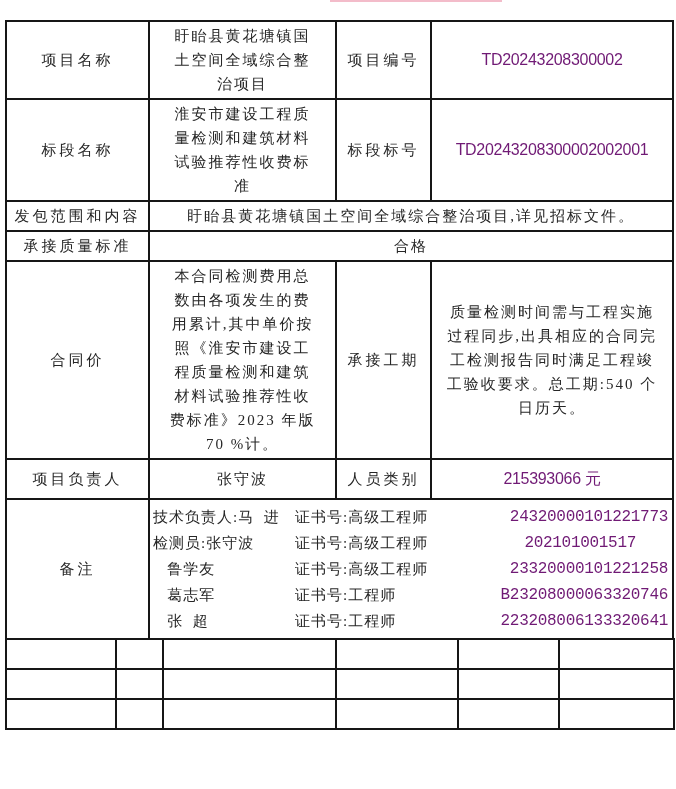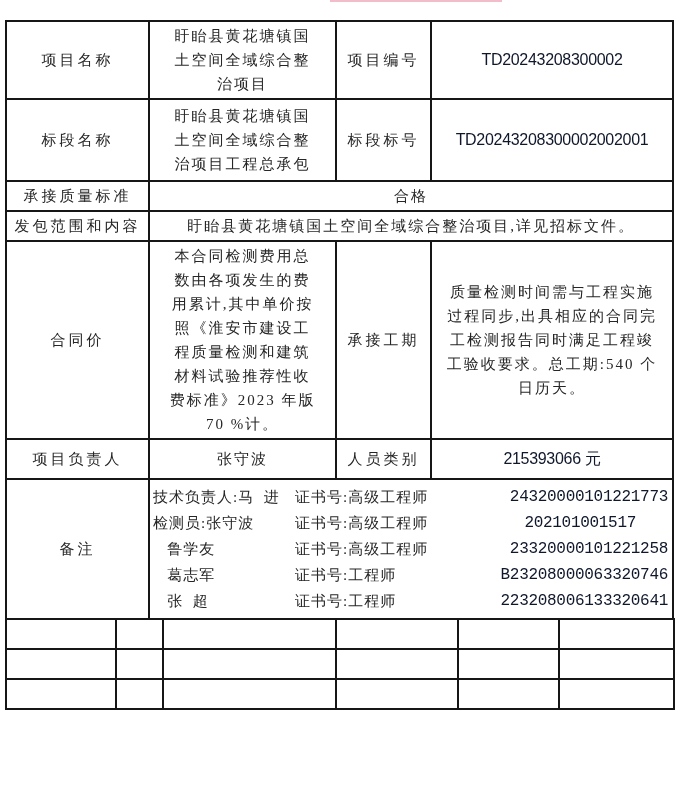--- a/index.html
+++ b/index.html
@@ -8,21 +8,21 @@
   .artifact{position:absolute;top:0;left:330px;width:172px;height:2px;background:#f3bcca;}
   table{border-collapse:collapse;table-layout:fixed;margin-left:5px;}
   td{border:2px solid #161616;text-align:center;vertical-align:middle;
      font-size:15px;letter-spacing:2px;line-height:24px;padding:2px 4px;overflow:hidden;}
   .main{margin-top:20px;width:667px;}
   .plist{margin-top:-2px;width:668px;}
   .lab{letter-spacing:3px;}
   .v2{padding:2px 18px;margin-top:20px;}
   .v4{padding:2px 14px;}
   .num{font-family:"Liberation Sans","DejaVu Sans",sans-serif;letter-spacing:-0.3px;
-       color:#0f172a;font-size:16px;margin-left:24px;}
+       color:#701a75;font-size:16px;margin-left:24px;}
   .remark-cell{text-align:left;padding:4px 2px 4px 3px;}
   .rline{display:flex;align-items:flex-end;line-height:26px;}
   .who{width:142px;white-space:pre;letter-spacing:1px;flex:0 0 auto;}
   .cert{width:158px;white-space:pre;letter-spacing:1px;flex:0 0 auto;}
   .rnum{flex:1;text-align:right;padding-right:2px;font-family:Liberation Mono, monospace;}
   .rline:nth-child(2) .rnum{padding-right:34px;}
   .phead td{font-size:15px;letter-spacing:1px;height:23px;line-height:22px;}
   .pempty td{height:24px;}
 </style>
 </head>
@@ -42,34 +42,34 @@
     <tbody>
         <tr style="height:68px">
       <td class="lab">项目名称</td>
       <td class="v2">盱眙县黄花塘镇国土空间全域综合整治项目</td>
       <td class="lab">项目编号</td>
       <td class="num">TD20243208300002</td>
     </tr>
 
     <tr style="height:82px">
       <td class="lab">标段名称</td>
-      <td class="v2">盱眙县黄花塘镇国土空间全域综合整治项目工程总承包</td>
+      <td class="v2">淮安市建设工程质量检测和建筑材料试验推荐性收费标准</td>
       <td class="lab">标段标号</td>
       <td class="num">TD20243208300002002001</td>
     </tr>
 
 
+    <tr style="height:24px">
+      <td class="lab">发包范围和内容</td>
+      <td colspan="3">盱眙县黄花塘镇国土空间全域综合整治项目,详见招标文件。</td>
+    </tr>
+
     <tr style="height:30px">
       <td class="lab">承接质量标准</td>
       <td colspan="3">合格</td>
-    </tr>
-
-    <tr style="height:24px">
-      <td class="lab">发包范围和内容</td>
-      <td colspan="3">盱眙县黄花塘镇国土空间全域综合整治项目,详见招标文件。</td>
     </tr>
 
     <tr style="height:182px">
       <td class="lab">合同价</td>
       <td class="v2">本合同检测费用总数由各项发生的费用累计,其中单价按照《淮安市建设工程质量检测和建筑材料试验推荐性收费标准》2023 年版 70 %计。</td>
       <td class="lab">承接工期</td>
       <td class="v4">质量检测时间需与工程实施过程同步,出具相应的合同完工检测报告同时满足工程竣工验收要求。总工期:540 个日历天。</td>
     </tr>
 
     <tr style="height:40px">

